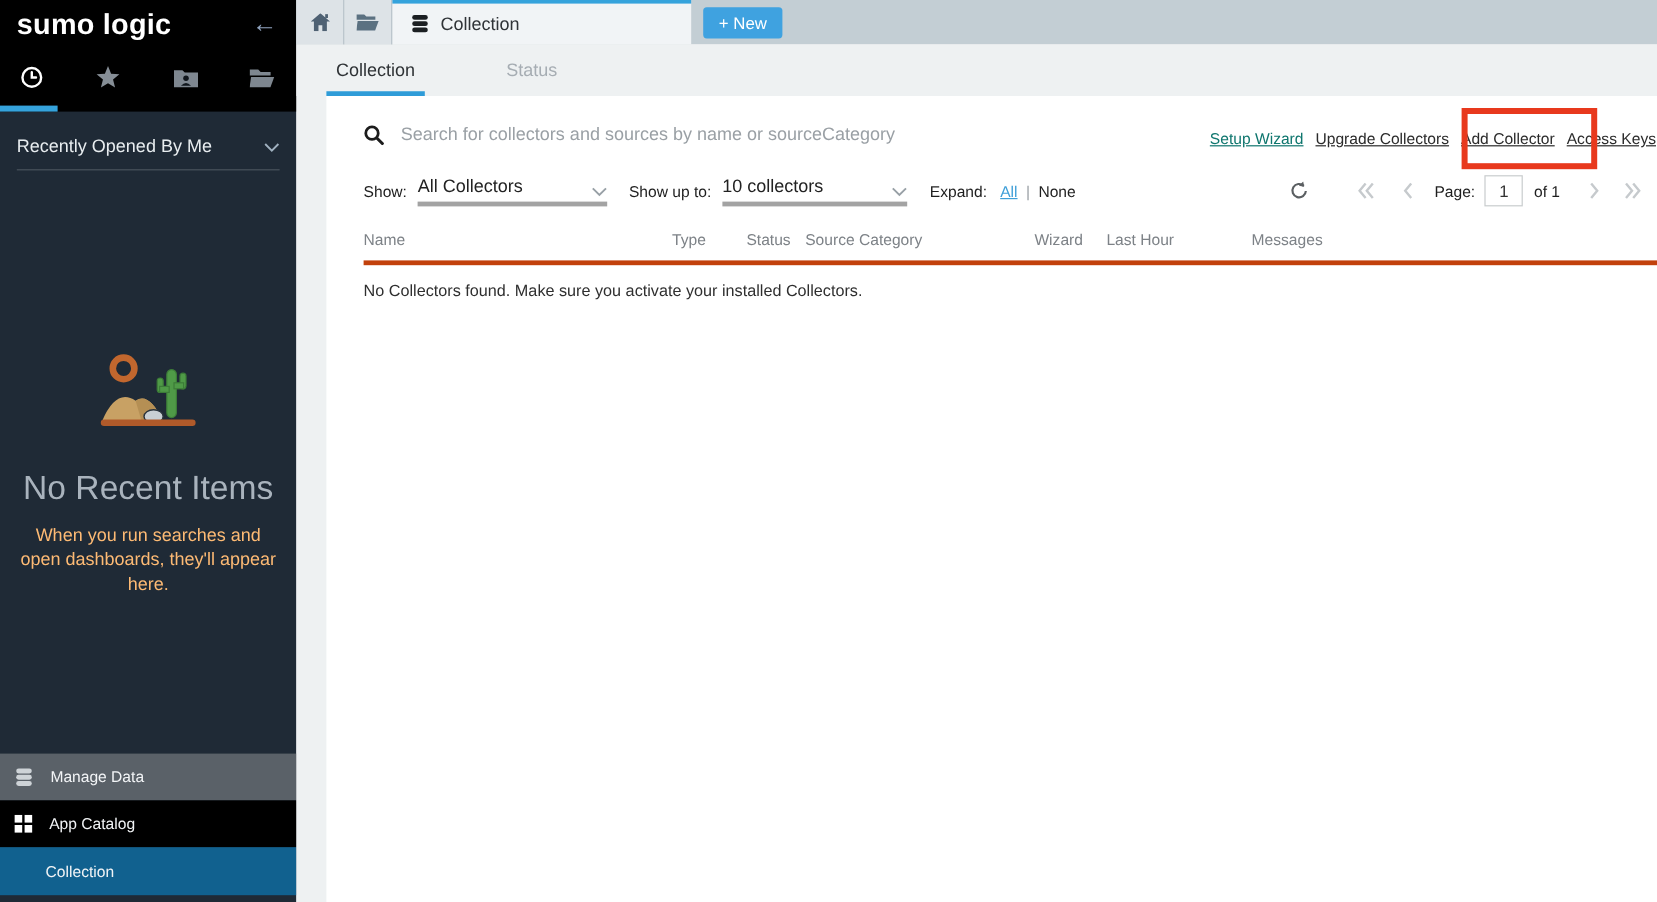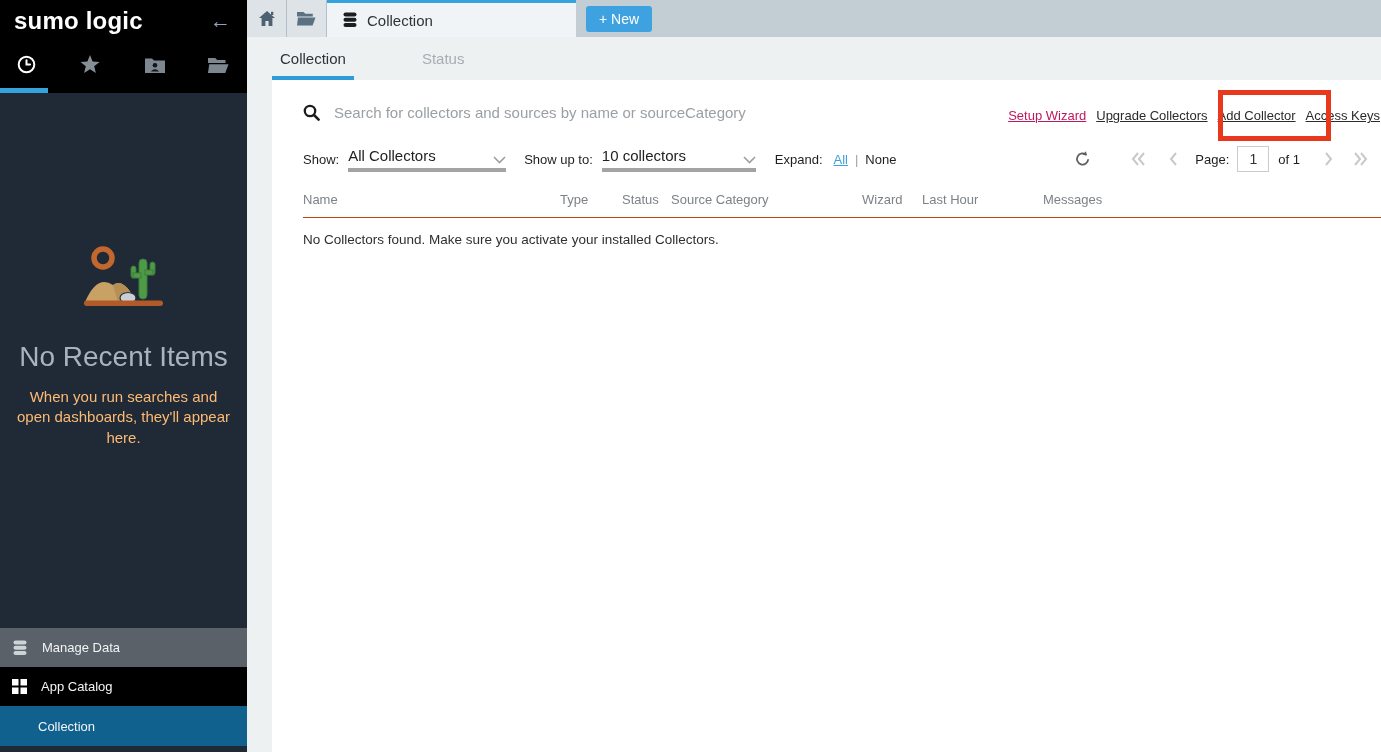--- a/index.html
+++ b/index.html
@@ -37,38 +37,38 @@
   .subtab { padding:0 8px; display:flex; align-items:center; font-size:15px; cursor:pointer; }
   .subtab.active { color:#2e3235; box-shadow:inset 0 -4px 0 #2f9cd8; }
   .subtab.inactive { color:#a6adb3; margin-left:60px; }
 
   .panel { position:absolute; left:25px; top:80px; right:0; bottom:0; background:#fff; }
   .search-row { position:relative; display:flex; align-items:center; padding:24px 0 0 31px; }
   .search-input { border:none; outline:none; background:transparent; font-size:15px; color:#444; width:560px; margin-left:14px; }
   .search-input::placeholder { color:#9aa0a5; }
   .links { position:absolute; right:1px; top:28px; display:flex; gap:10px; font-size:13px; white-space:nowrap; }
   .links a { color:#2b2b2b; text-decoration:underline; cursor:pointer; }
-  .links a.blue { color:#be185d;margin-left:41px; }
+  .links a.blue { color:#0f766e;margin-left:41px; }
 
   .filter-row { position:relative; display:flex; align-items:center; margin:24px 0 0 31px; height:28px; font-size:13px; color:#1e1e1e; }
   .flabel { margin-right:9px; }
   .dropdown { display:flex; align-items:flex-end; justify-content:space-between; border-bottom:4px solid #a3a3a3; padding-bottom:4px; font-size:15px; color:#222; cursor:pointer; }
   .dd1 { width:158px; margin-right:18px; }
   .dd2 { width:154px; margin-right:19px; }
   .expand-all { color:#3f9fd8; text-decoration:underline; margin:0 7px 0 2px; cursor:pointer; }
   .expand-sep { color:#9aa0a5; margin-right:7px; }
   .expand-none { color:#1e1e1e; cursor:pointer; }
   .pager { position:absolute; right:13px; top:0; height:28px; display:flex; align-items:center; }
   .refresh-btn { cursor:pointer; display:flex; margin-right:41px; }
   .pg-chip { display:flex; align-items:center; cursor:pointer; }
   .page-label { margin:0 8px 0 17px; }
   .page-input { width:32px; height:26px; border:1px solid #c9ccce; text-align:center; font-size:14px; color:#333; outline:none; }
   .page-of { margin:0 24px 0 9px; }
 
-  .thead { display:flex; margin:19px 0 0 31px; padding-bottom:10px; border-bottom:1px solid #c2410c; font-size:13px; color:#7d8287; }
+  .thead { display:flex; margin:19px 0 0 31px; padding-bottom:10px; border-bottom:4px solid #c2410c; font-size:13px; color:#7d8287; }
   .th-name { width:257px; } .th-type { width:62px; } .th-status { width:49px; }
   .th-sourcecat { width:191px; } .th-sources { width:60px; } .th-lasthour { width:121px; } .th-messages { width:110px; }
   .empty-msg { margin:14px 0 0 31px; font-size:13.5px; color:#2f2f2f; }
 
   .annotation-box { position:absolute; left:1218px; top:90px; width:113px; height:51px; border:5px solid #e8391d; z-index:60; pointer-events:none; }
 </style>
 </head>
 <body>
 
 <div class="page">
@@ -102,20 +102,26 @@
           <svg width="21" height="16" viewBox="0 0 21 16">
               <path d="M0 1 h7.2 l2 2 h8.3 v3 h-17.5 z" fill="#7e8790"></path>
               <path d="M1.2 7.2 h19.3 l-3.2 8.8 h-17.3 z" fill="#7e8790"></path>
             </svg>
         </span>
         <div class="sb-underline"></div>
       </div>
     </div>
 
     <div class="sb-mid">
+      <div class="recent-row">
+        <span>Recently Opened By Me</span>
+        <svg width="13" height="8" viewBox="0 0 13 8">
+            <polyline points="1,1 6.5,6.5 12,1" fill="none" stroke="#9fb0bf" stroke-width="1.6"></polyline>
+          </svg>
+      </div>
 
       <div class="empty">
         <svg width="82" height="64" viewBox="0 0 82 64">
           <circle cx="20" cy="13" r="9" fill="none" stroke="#c2672e" stroke-width="5.5"></circle>
           <g fill="#4f9a47" stroke="#3c7c38" stroke-width="1">
             <rect x="56" y="14" width="8" height="40" rx="4"></rect>
             <rect x="48" y="21" width="5" height="12" rx="2.5"></rect>
             <rect x="50" y="28" width="8" height="5"></rect>
             <rect x="67" y="17" width="5" height="13" rx="2.5"></rect>
             <rect x="62" y="25" width="8" height="5"></rect>

